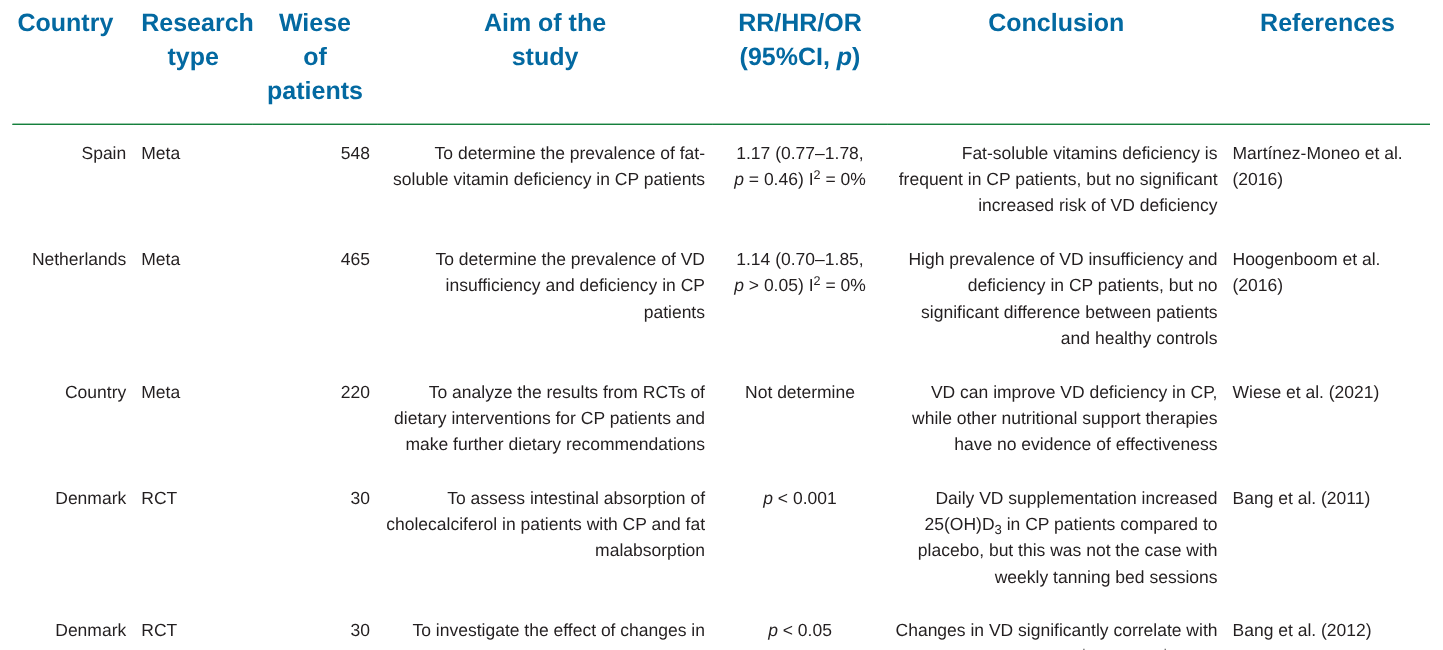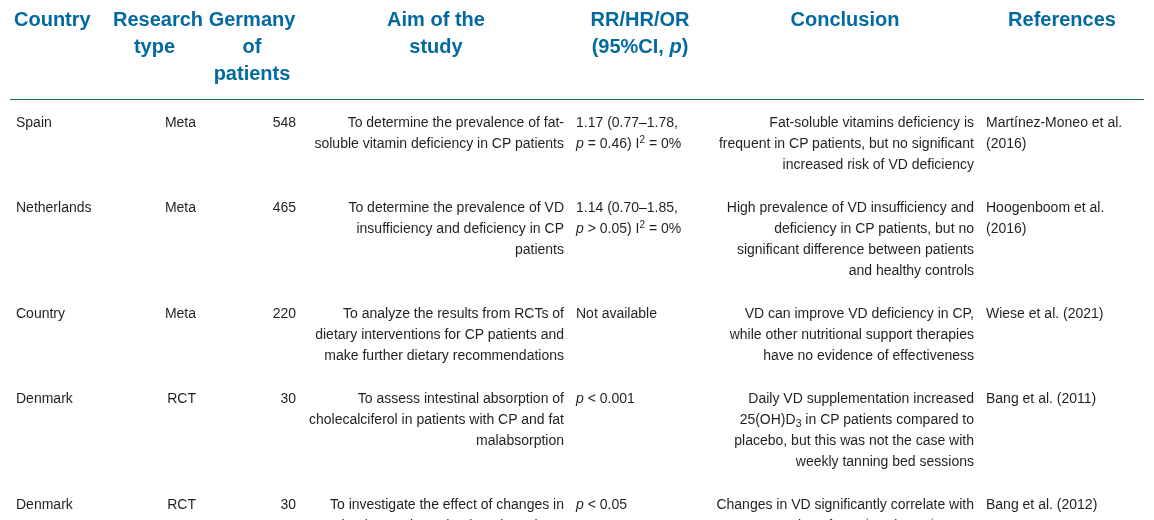--- a/index.html
+++ b/index.html
@@ -39,34 +39,34 @@
     padding-left: 4px;
   }
   table.study-table tbody td {
     font-size: 14px;
     line-height: 1.5;
     vertical-align: top;
     padding: 12px 6px 10px 6px;
     color: #231f20;
   }
   td.c-country {
-    text-align: left;
+    text-align: right;
     padding-left: 4px;
   }
   td.c-type {
-    text-align: right;
+    text-align: left;
   }
   td.c-num {
     text-align: right;
   }
   td.c-aim {
     text-align: right;
   }
   td.c-stat {
-    text-align: left;
+    text-align: center;
   }
   td.c-concl {
     text-align: right;
   }
   td.c-ref {
     text-align: left;
     color: #9a9a9a;
   }
   
   col.w-country { width: 97px; }
@@ -98,21 +98,21 @@
     <thead>
       <tr>
         <th class="left-head">
           <span>Country</span>
         </th>
         <th>
           <span>Research</span><br>
           <span>type</span>
         </th>
         <th>
-          <span>Germany</span><br>
+          <span>Wiese</span><br>
           <span>of</span><br>
           <span>patients</span>
         </th>
         <th>
           <span>Aim of the</span><br>
           <span>study</span>
         </th>
         <th>
           <span>RR/HR/OR</span><br>
           <span>(95%CI, <span class="italic">p</span>)</span>
@@ -151,21 +151,21 @@
         </td>
         <td class="c-concl">High prevalence of VD insufficiency and deficiency in CP patients, but no significant difference between patients and healthy controls</td>
         <td class="c-ref">Hoogenboom et al. (2016)</td>
       </tr>
 
       <tr>
         <td class="c-country">Country</td>
         <td class="c-type">Meta</td>
         <td class="c-num">220</td>
         <td class="c-aim">To analyze the results from RCTs of dietary interventions for CP patients and make further dietary recommendations</td>
-        <td class="c-stat">Not available</td>
+        <td class="c-stat">Not determine</td>
         <td class="c-concl">VD can improve VD deficiency in CP, while other nutritional support therapies have no evidence of effectiveness</td>
         <td class="c-ref">Wiese et al. (2021)</td>
       </tr>
 
       <tr>
         <td class="c-country">Denmark</td>
         <td class="c-type">RCT</td>
         <td class="c-num">30</td>
         <td class="c-aim">To assess intestinal absorption of cholecalciferol in patients with CP and fat malabsorption</td>
         <td class="c-stat">

